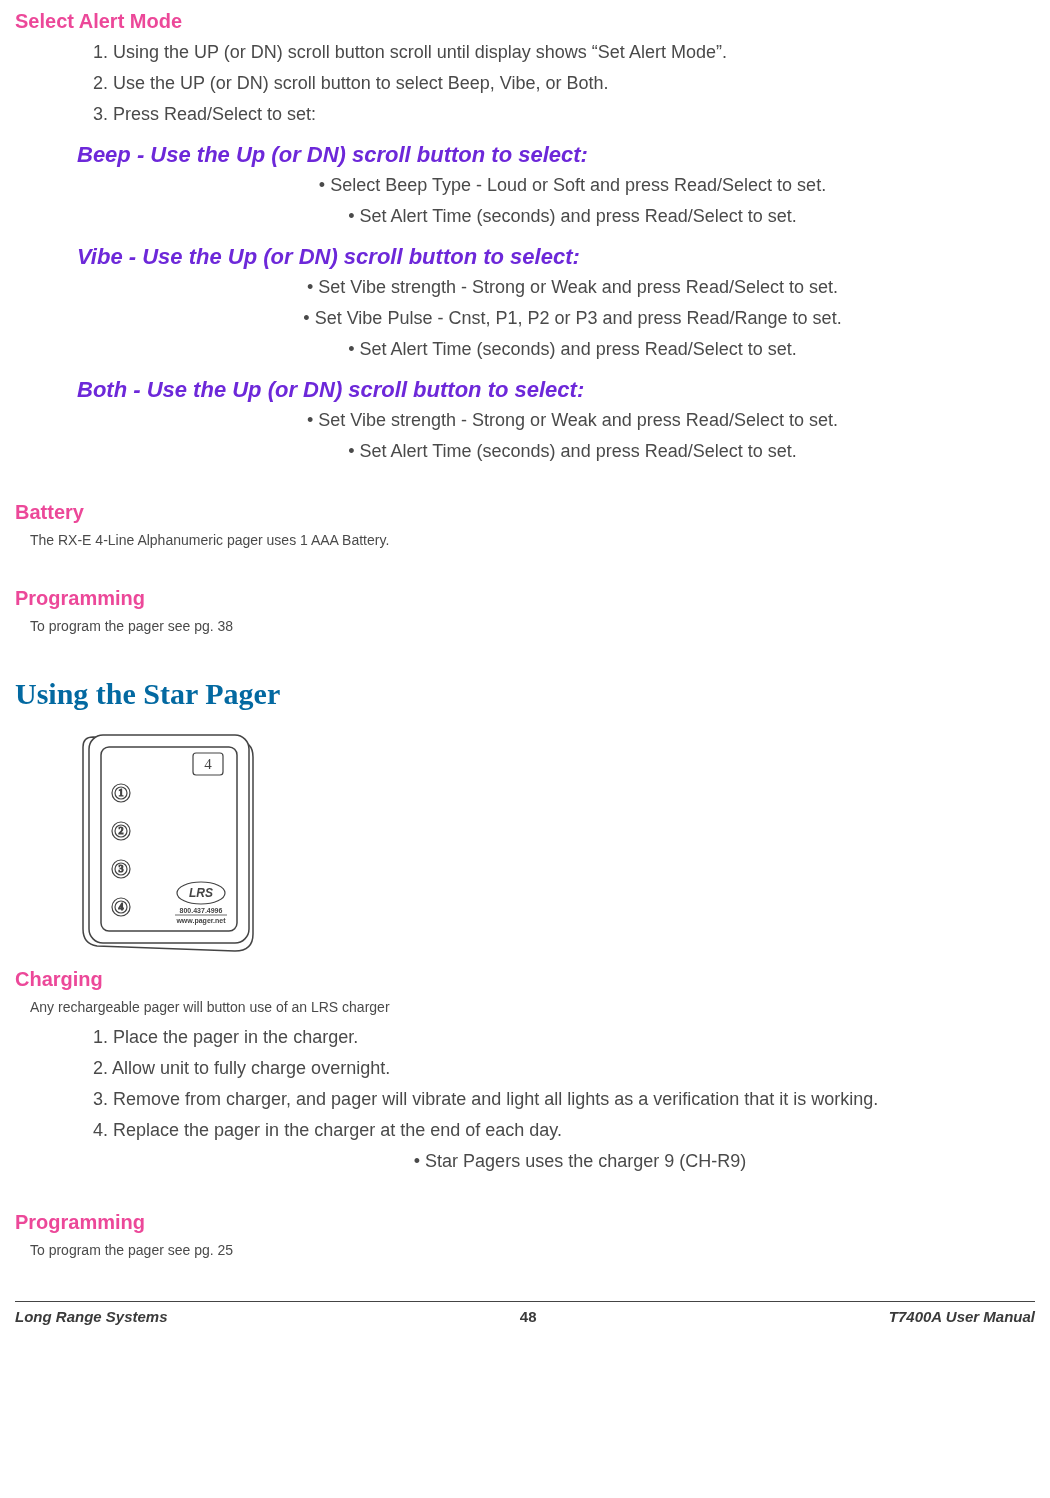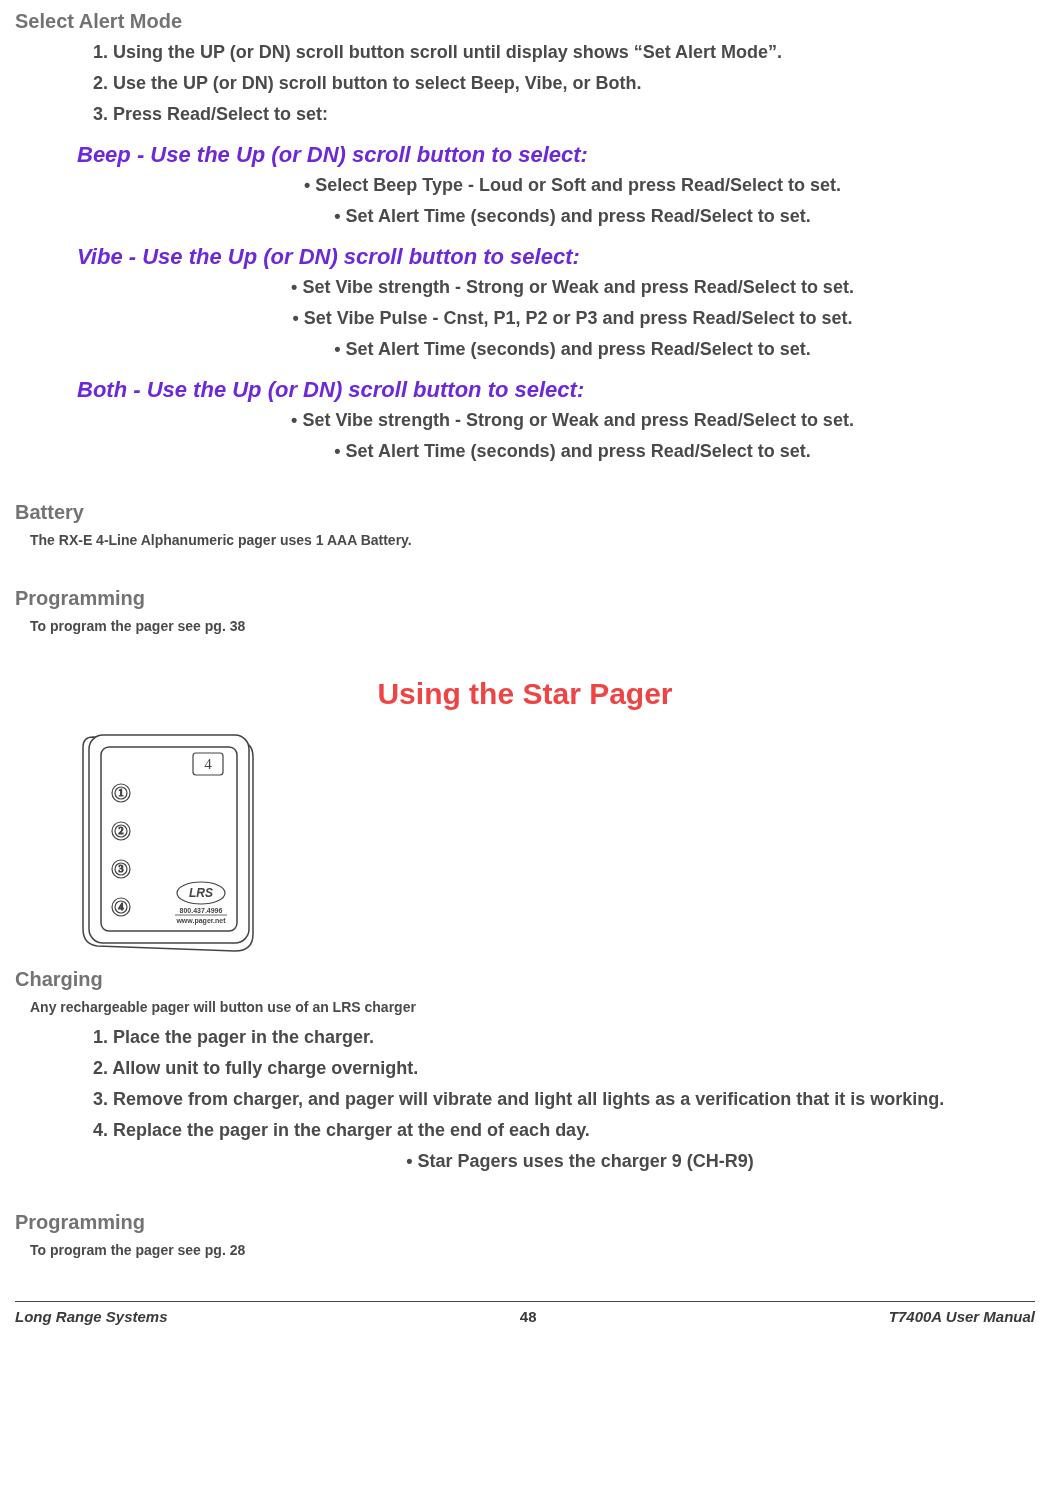--- a/index.html
+++ b/index.html
@@ -9,45 +9,43 @@
       width: 1050px;
       box-sizing: border-box;
       color: #4a4a4a;
     }
     h2 {
       font-family: "Arial Narrow", Arial, sans-serif;
       font-stretch: condensed;
       font-weight: bold;
       font-size: 20px;
       margin: 0 0 6px 0;
-      color: #737373;
+      color: #ec4899;
     }
     h1.major {
-      font-family: Liberation Sans, sans-serif;
+      font-family: Liberation Serif, serif;
       font-stretch: condensed;
       font-weight: bold;
       font-size: 30px;
       margin: 40px 0 18px 0;
-      color: #ef4444;
-      text-align: center;
+      color: #0369a1;
     }
     h3.sub {
       font-family: "Arial Narrow", Arial, sans-serif;
       font-stretch: condensed;
       font-weight: bold;
       font-size: 22px;
       margin: 14px 0 4px 0;
       color: #6d28d9;
       font-style: italic;
     }
     p {
       margin: 4px 0;
       font-size: 18px;
       line-height: 1.5;
-      font-weight: bold;
     }
     .numbered {
       padding-left: 78px;
     }
     .bulleted {
       padding-left: 95px;
       text-align: center;
     }
     .indent-sub {
       padding-left: 62px;
@@ -88,21 +86,21 @@
 <p class="numbered">1. Using the UP (or DN) scroll button scroll until display shows “Set Alert Mode”.</p>
 <p class="numbered">2. Use the UP (or DN) scroll button to select Beep, Vibe, or Both.</p>
 <p class="numbered">3. Press Read/Select to set:</p>
 
 <h3 class="sub indent-sub">Beep - Use the Up (or DN) scroll button to select:</h3>
 <p class="bulleted">• Select Beep Type - Loud or Soft and press Read/Select to set.</p>
 <p class="bulleted">• Set Alert Time (seconds) and press Read/Select to set.</p>
 
 <h3 class="sub indent-sub">Vibe - Use the Up (or DN) scroll button to select:</h3>
 <p class="bulleted">• Set Vibe strength - Strong or Weak and press Read/Select to set.</p>
-<p class="bulleted">• Set Vibe Pulse - Cnst, P1, P2 or P3 and press Read/Select to set.</p>
+<p class="bulleted">• Set Vibe Pulse - Cnst, P1, P2 or P3 and press Read/Range to set.</p>
 <p class="bulleted">• Set Alert Time (seconds) and press Read/Select to set.</p>
 
 <h3 class="sub indent-sub">Both - Use the Up (or DN) scroll button to select:</h3>
 <p class="bulleted">• Set Vibe strength - Strong or Weak and press Read/Select to set.</p>
 <p class="bulleted">• Set Alert Time (seconds) and press Read/Select to set.</p>
 
 <h2 class="section-gap">Battery</h2>
 <p class="body-text">The RX-E 4-Line Alphanumeric pager uses 1 AAA Battery.</p>
 
 <h2 class="section-gap">Programming</h2>
@@ -148,19 +146,19 @@
 
 <h2>Charging</h2>
 <p class="body-text">Any rechargeable pager will button use of an LRS charger</p>
 <p class="numbered">1. Place the pager in the charger.</p>
 <p class="numbered">2. Allow unit to fully charge overnight.</p>
 <p class="numbered">3. Remove from charger, and pager will vibrate and light all lights as a verification that it is working.</p>
 <p class="numbered">4. Replace the pager in the charger at the end of each day.</p>
 <p class="bulleted" style="padding-left:110px;">• Star Pagers uses the charger 9 (CH-R9)</p>
 
 <h2 class="section-gap">Programming</h2>
-<p class="body-text">To program the pager see pg. 28</p>
+<p class="body-text">To program the pager see pg. 25</p>
 
 <div class="footer">
   <span>Long Range Systems</span>
   <span class="center">48</span>
   <span>T7400A User Manual</span>
 </div>
 
 </body></html>

